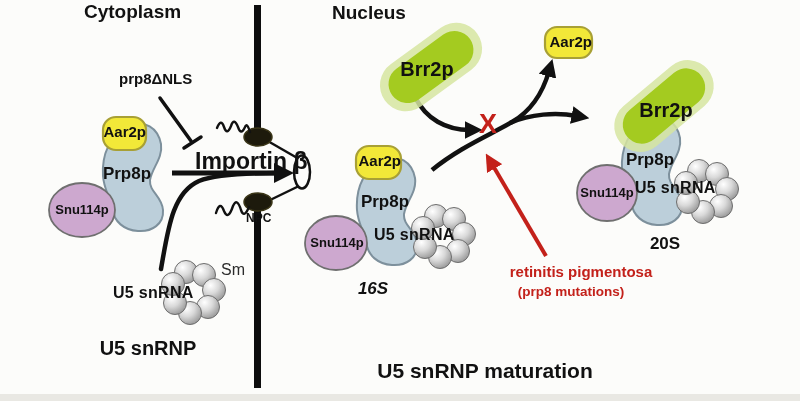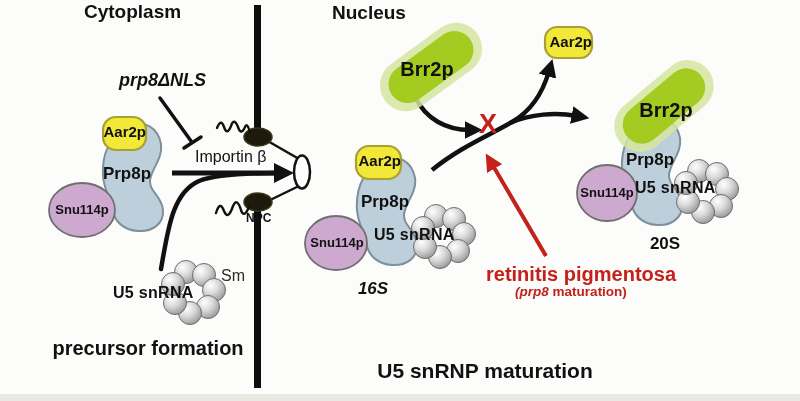--- a/index.html
+++ b/index.html
@@ -4,37 +4,37 @@
 <style>
   html,body{margin:0;padding:0;background:#ffffff;}
   .stage{
     position:relative;width:800px;height:401px;overflow:hidden;
     background:#fcfcfa;font-family:"Liberation Sans",sans-serif;color:#111;
   }
   svg{position:absolute;left:0;top:0;}
   .lbl{position:absolute;white-space:nowrap;line-height:1.05;}
   .ctr{text-align:center;}
   .region{font-size:19px;font-weight:bold;}
-  .nls{font-size:18px;font-weight:600;font-style:italic;}
-  .importin{font-size:16px;font-weight:normal;text-align:center;}
+  .nls{font-size:15px;font-weight:600;}
+  .importin{font-size:23px;font-weight:bold;text-align:center;}
   .npc{font-size:12px;font-weight:bold;margin-top:32px;}
   .aar2{font-size:15px;font-weight:bold;text-align:right;}
   .prp8{font-size:17px;font-weight:bold;}
   .snu114{font-size:13px;font-weight:bold;}
   .brr2{font-size:20px;font-weight:bold;}
   .snrna{font-size:16px;font-weight:bold;letter-spacing:.3px;}
   .smtxt{font-size:16px;font-weight:500;color:#2b2b2b;}
   .stagetag{font-size:17px;font-weight:bold;}
   .caption{font-size:20px;font-weight:bold;}
   .caption2{font-size:21px;font-weight:bold;}
   .red{color:#c3211a;}
   .xmark{font-size:27px;font-weight:800;}
-  .disease{font-size:20px;font-weight:bold;}
+  .disease{font-size:15px;font-weight:bold;}
   .mut{font-size:13.5px;font-weight:bold;}
-  .ital{font-style:italic;}
+  .ital{}
 </style>
 </head>
 <body>
 
 <div class="stage">
 
   <svg width="800" height="401" viewBox="0 0 800 401">
     <defs>
       <radialGradient id="sph" cx="0.35" cy="0.3" r="0.8">
         <stop offset="0" stop-color="#ffffff"></stop>
@@ -125,43 +125,43 @@
   <div class="lbl region" style="left:332px;top:3px;">Nucleus</div>
   <div class="lbl region" style="left:84px;top:2px;">Cytoplasm</div>
 
   <div class="lbl nls" style="left:119px;top:71px;">prp8ΔNLS</div>
   <div class="lbl importin" style="left:195px;top:149px;">Importin β</div>
   <div class="lbl npc" style="left:246px;top:180px;">NPC</div>
 
   <div class="lbl aar2 ctr" style="left:103px;top:124px;width:43px;">Aar2p</div>
   <div class="lbl prp8 ctr" style="left:97px;top:165px;width:60px;">Prp8p</div>
   <div class="lbl snu114 ctr" style="left:46px;top:203px;width:72px;">Snu114p</div>
-  <div class="lbl smtxt" style="left:221px;top:268px;">Sm</div>
+  <div class="lbl smtxt" style="left:221px;top:262px;">Sm</div>
   <div class="lbl snrna" style="left:113px;top:285px;">U5 snRNA</div>
 
   <div class="lbl caption ctr" style="left:40px;top:338px;width:216px;">
-    <div>precursor formation</div>
+    <div>U5 snRNP</div>
   </div>
 
   <div class="lbl aar2 ctr" style="left:356px;top:153px;width:45px;">Aar2p</div>
   <div class="lbl prp8 ctr" style="left:355px;top:193px;width:60px;">Prp8p</div>
   <div class="lbl snu114 ctr" style="left:301px;top:236px;width:72px;">Snu114p</div>
   <div class="lbl snrna" style="left:374px;top:227px;">U5 snRNA</div>
   <div class="lbl stagetag ctr" style="left:353px;top:280px;width:40px;font-style:italic;">16S</div>
 
   <div class="lbl brr2 ctr" style="left:397px;top:59px;width:60px;">Brr2p</div>
   <div class="lbl aar2 ctr" style="left:545px;top:34px;width:47px;">Aar2p</div>
 
   <div class="lbl brr2 ctr" style="left:636px;top:100px;width:60px;">Brr2p</div>
   <div class="lbl prp8 ctr" style="left:620px;top:151px;width:60px;">Prp8p</div>
   <div class="lbl snu114 ctr" style="left:571px;top:186px;width:72px;">Snu114p</div>
   <div class="lbl snrna" style="left:635px;top:180px;">U5 snRNA</div>
   <div class="lbl stagetag ctr" style="left:645px;top:235px;width:40px;">20S</div>
 
   <div class="lbl xmark red ctr" style="left:474px;top:110px;width:28px;">X</div>
   <div class="lbl disease red ctr" style="left:461px;top:264px;width:240px;">retinitis pigmentosa</div>
   <div class="lbl mut red ctr" style="left:451px;top:285px;width:240px;">
-    <span class="ital">(prp8</span><span> maturation)</span>
+    <span class="ital">(prp8</span><span> mutations)</span>
   </div>
 
   <div class="lbl caption2 ctr" style="left:345px;top:360px;width:280px;">U5 snRNP maturation</div>
 
 </div>
 
 </body></html>

